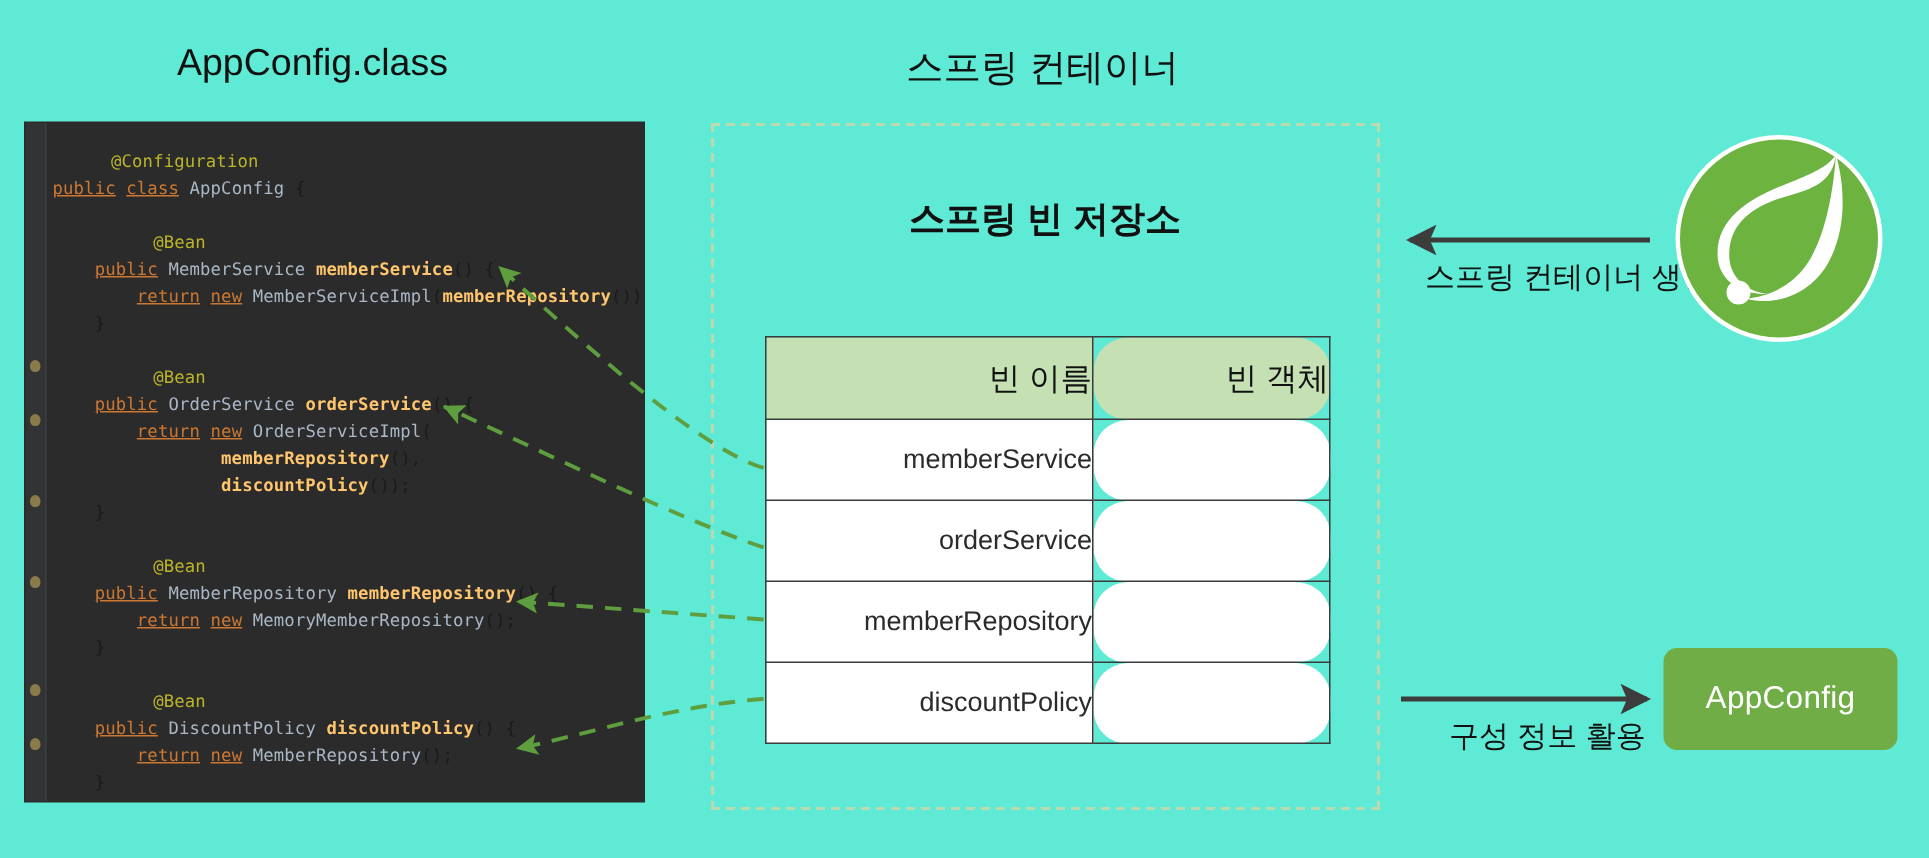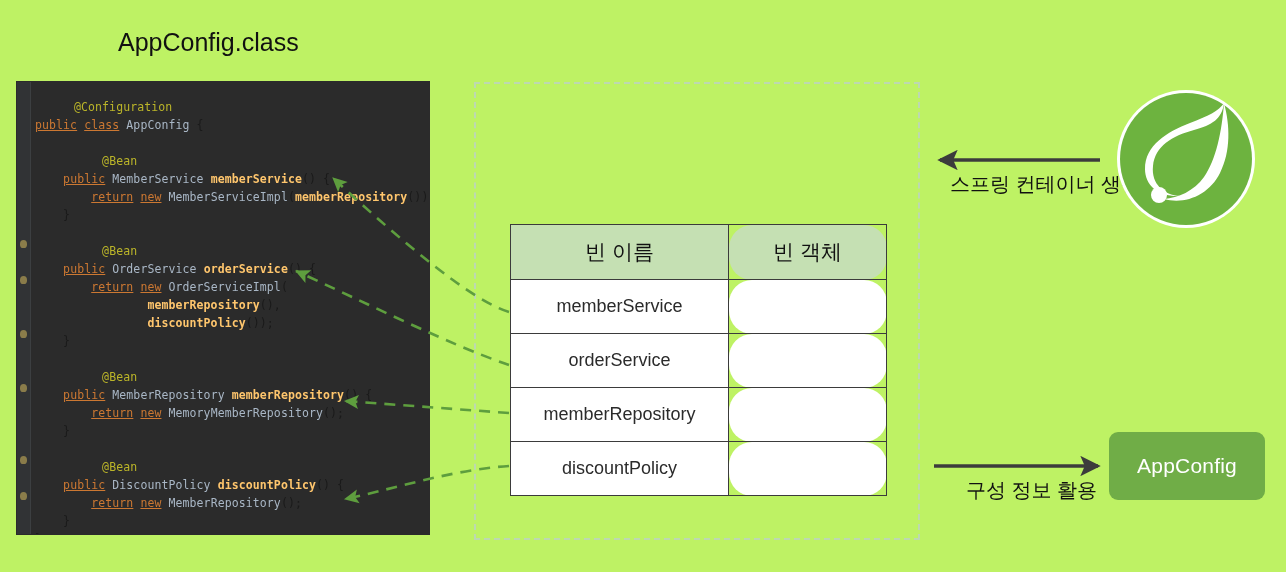--- a/index.html
+++ b/index.html
@@ -8,21 +8,21 @@
     background: #ffffff;
   }
   body {
     font-family: "Liberation Sans", sans-serif;
     color: #1a1a1a;
   }
   #canvas {
     position: relative;
     width: 1286px;
     height: 572px;
-    background: #bef264;
+    background: #5eead4;
     overflow: hidden;
   }
 
   
   .title {
     position: absolute;
     font-size: 25px;
     font-weight: 400;
     color: #111111;
     white-space: nowrap;
@@ -99,21 +99,21 @@
     position: absolute;
     left: 510px;
     top: 224px;
     width: 374px;
     border-collapse: collapse;
     table-layout: fixed;
   }
   #bean-table th, #bean-table td {
     border: 1.5px solid #3b3b3b;
     height: 53px;
-    text-align: center;
+    text-align: right;
     vertical-align: middle;
     font-weight: 400;
     padding: 0;
   }
   #bean-table th {
     background: #c5e0b3;
     font-size: 21px;
     color: #111;
     height: 54px;
   }
@@ -172,20 +172,21 @@
     font-weight: 400;
     letter-spacing: .2px;
   }
 </style>
 </head>
 <body>
 
 <div id="canvas">
 
   <div class="title" id="title-appconfig">AppConfig.class</div>
+  <div class="title" id="title-container">스프링 컨테이너</div>
 
   <div id="code-block">
     <div id="code-gutter">
       <span class="gutter-bean" style="top:158px"></span>
       <span class="gutter-bean" style="top:194px"></span>
       <span class="gutter-bean" style="top:248px"></span>
       <span class="gutter-bean" style="top:302px"></span>
       <span class="gutter-bean" style="top:374px"></span>
       <span class="gutter-bean" style="top:410px"></span>
 
@@ -212,20 +213,21 @@
 
     <span class="an">@Bean</span>
     <span class="k">public</span> <span class="t">DiscountPolicy</span> <span class="m">discountPolicy</span>() {
         <span class="k">return</span> <span class="k">new</span> <span class="t">MemberRepository</span>();
     }
 }</pre>
   </div>
 
   <div id="container-box"></div>
 
+  <div id="title-store">스프링 빈 저장소</div>
 
   <table id="bean-table">
     <thead>
       <tr>
         <th class="col-name">빈 이름</th>
         <th class="col-obj">빈 객체</th>
       </tr>
     </thead>
     <tbody id="bean-table-body">
         <tr>

